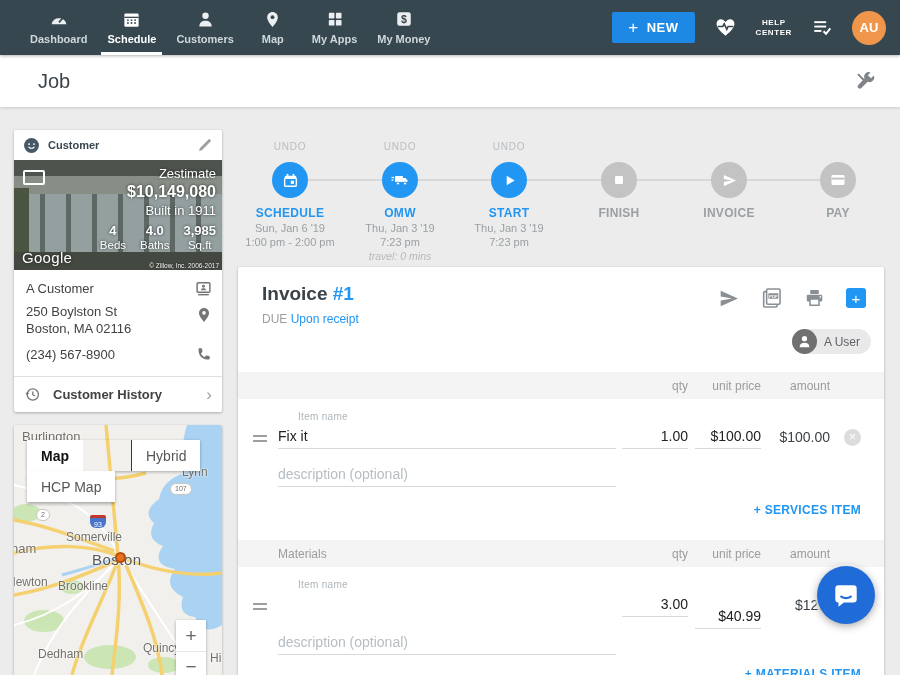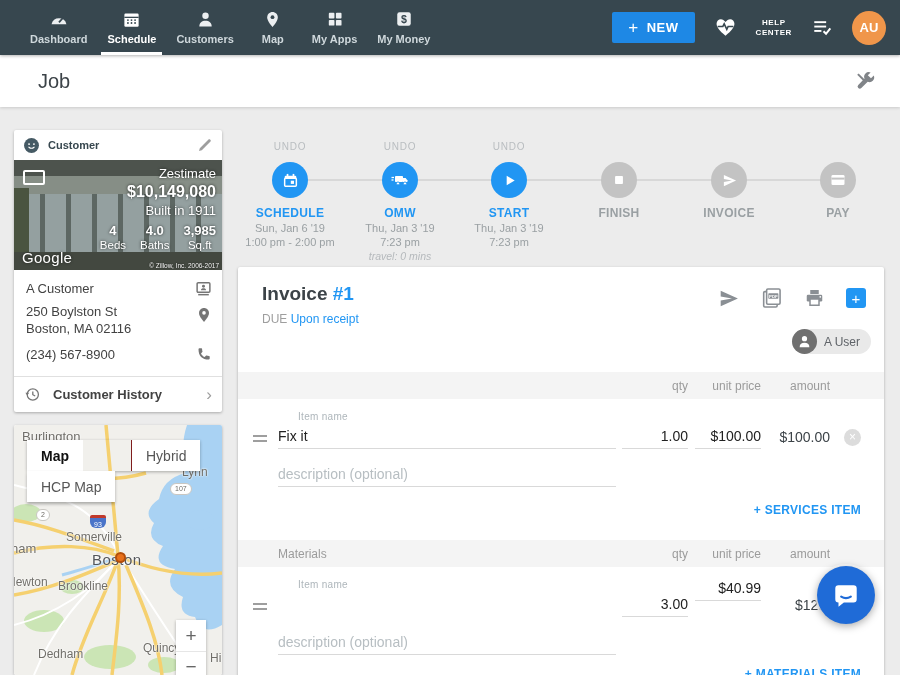--- a/index.html
+++ b/index.html
@@ -557,21 +557,21 @@
       <span class="sec-col col-qty">qty</span>
       <span class="sec-col col-unit">unit price</span>
       <span class="sec-col col-amt">amount</span>
     </div>
     <span class="item-label" style="top:312px">Item name</span>
     <div class="drag" style="top:336px">
         <i></i>
         <i></i>
       </div>
     <input class="line-input qty-in" style="top: 324px;" value="3.00">
-    <input class="line-input unit-in" style="top: 308px;" value="$40.99">
+    <input class="line-input unit-in" style="top: 336px;" value="$40.99">
     <span class="amt" style="top:330px">$122.</span>
     <input class="line-input name-in" style="top: 362px;" placeholder="description (optional)">
     <span class="add-link" style="top:400px">+ MATERIALS ITEM</span>
   </section>
 
   <div class="chat-fab">
     <span>
       <svg width="30" height="30" viewBox="0 0 28 28">
           <path d="M7,5 h14 a3,3 0 0 1 3,3 v10 a3,3 0 0 1 -3,3 h-9 l-5,4 v-4 a3,3 0 0 1 -3,-3 v-10 a3,3 0 0 1 3,-3 Z" fill="#fff"></path>
           <path d="M9.5,15.5 Q14,18.5 18.5,15.5" stroke="#1F6BD7" stroke-width="2" fill="none" stroke-linecap="round"></path>

